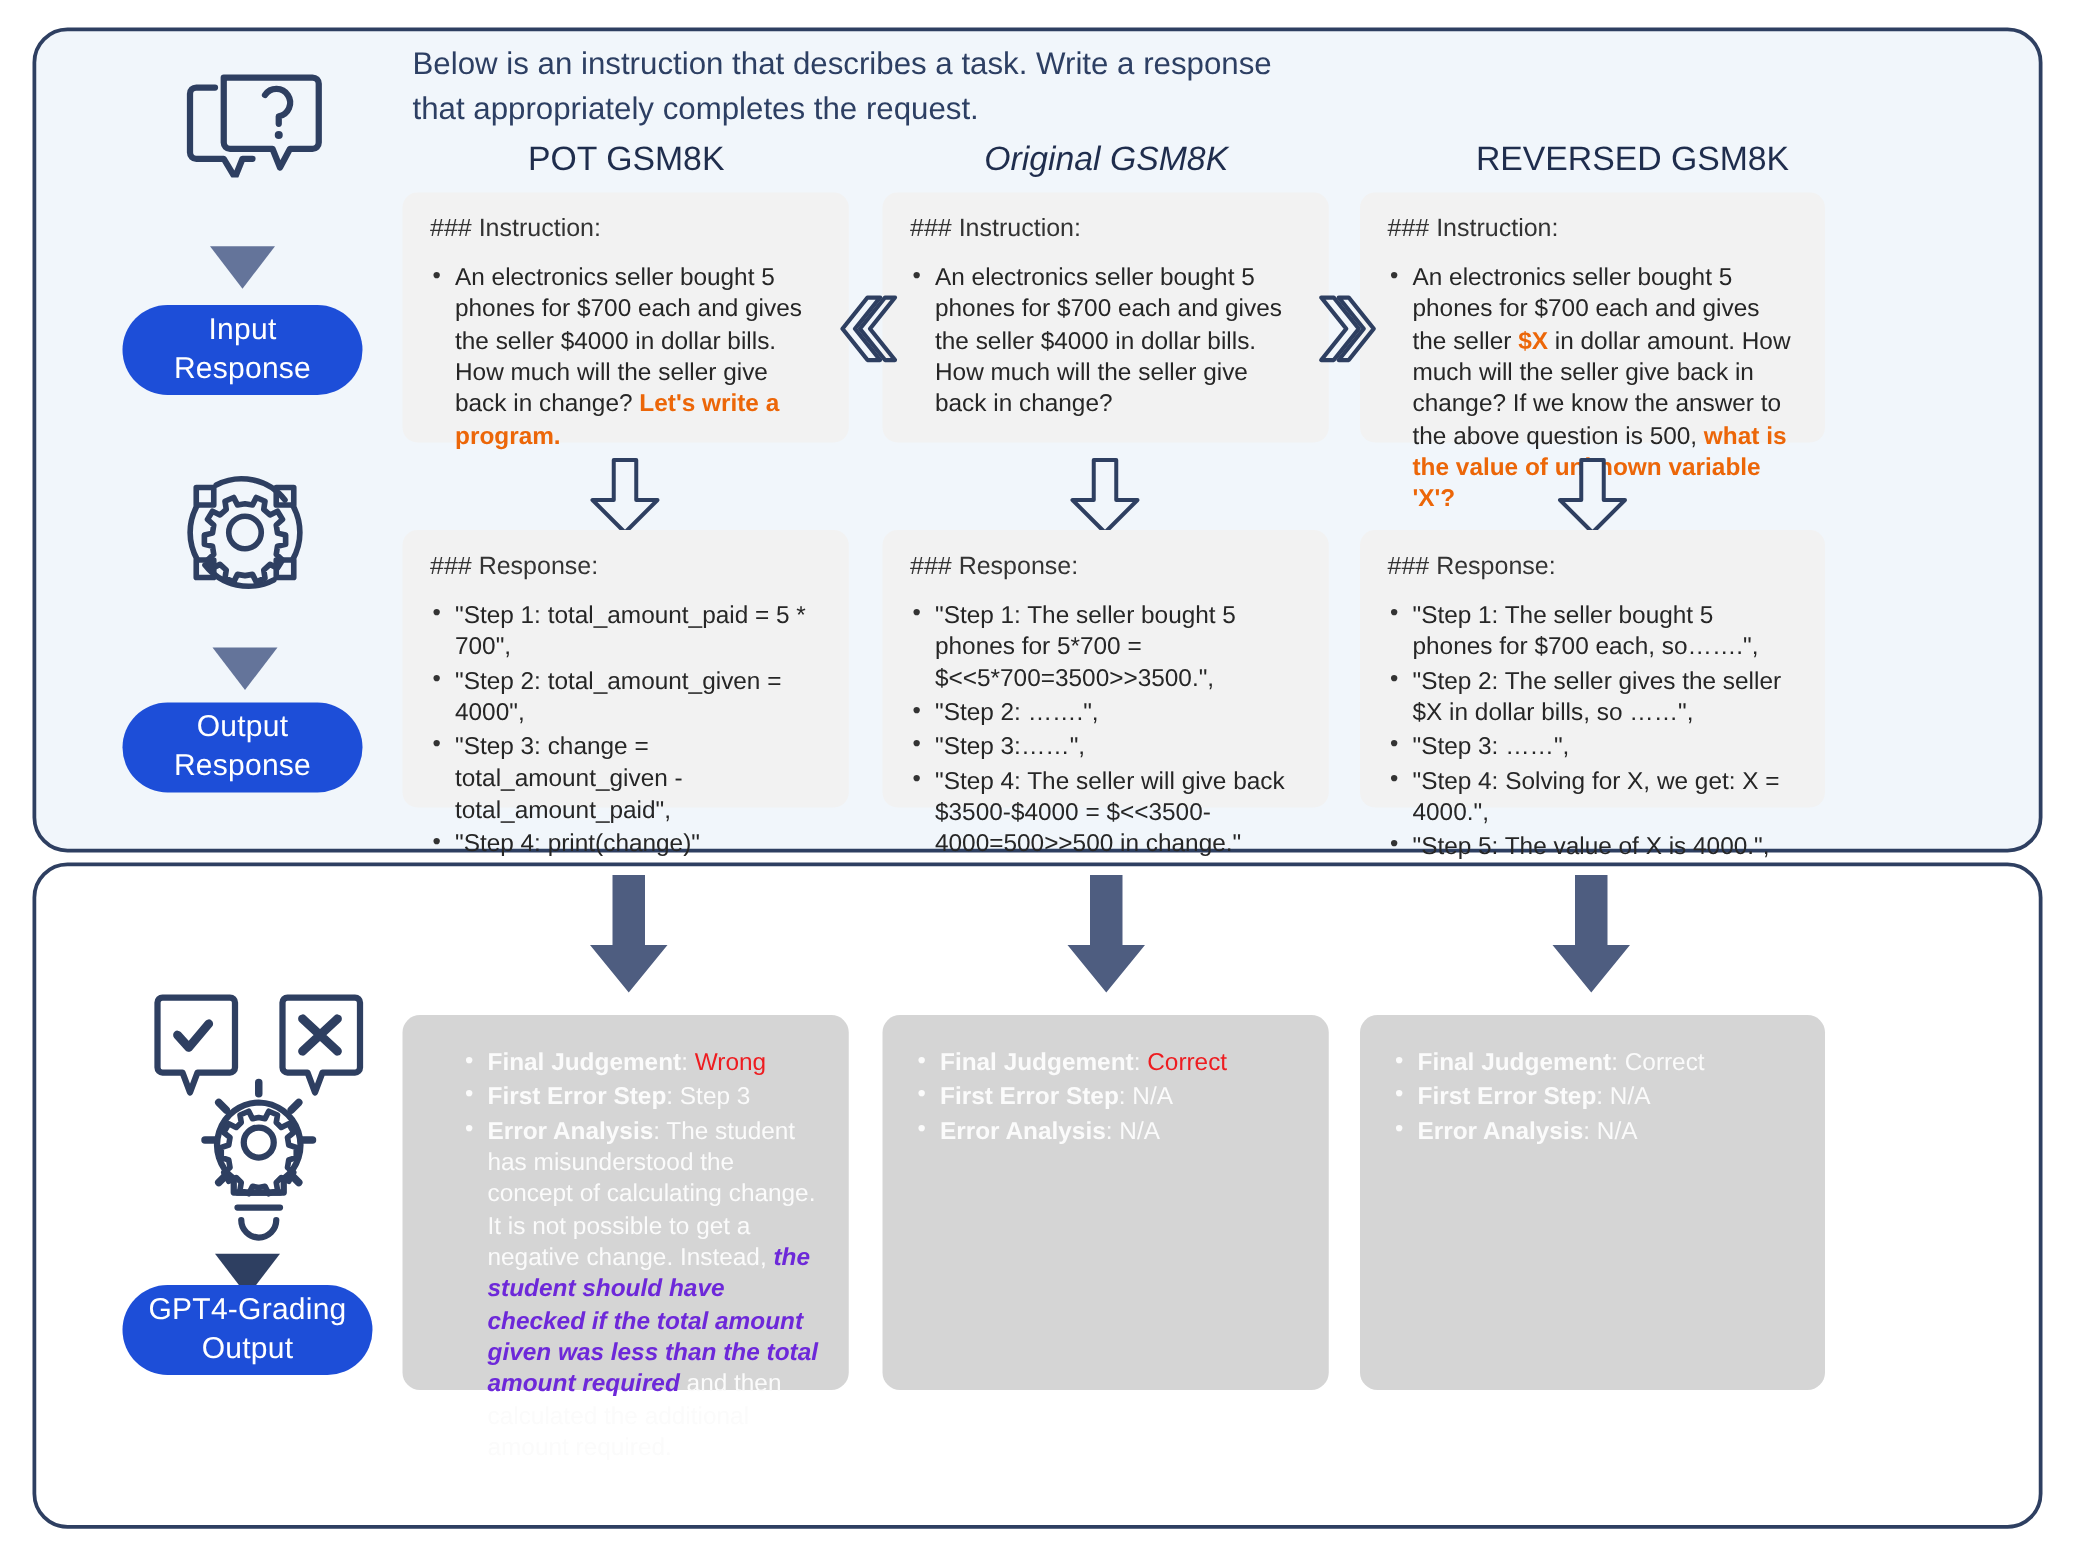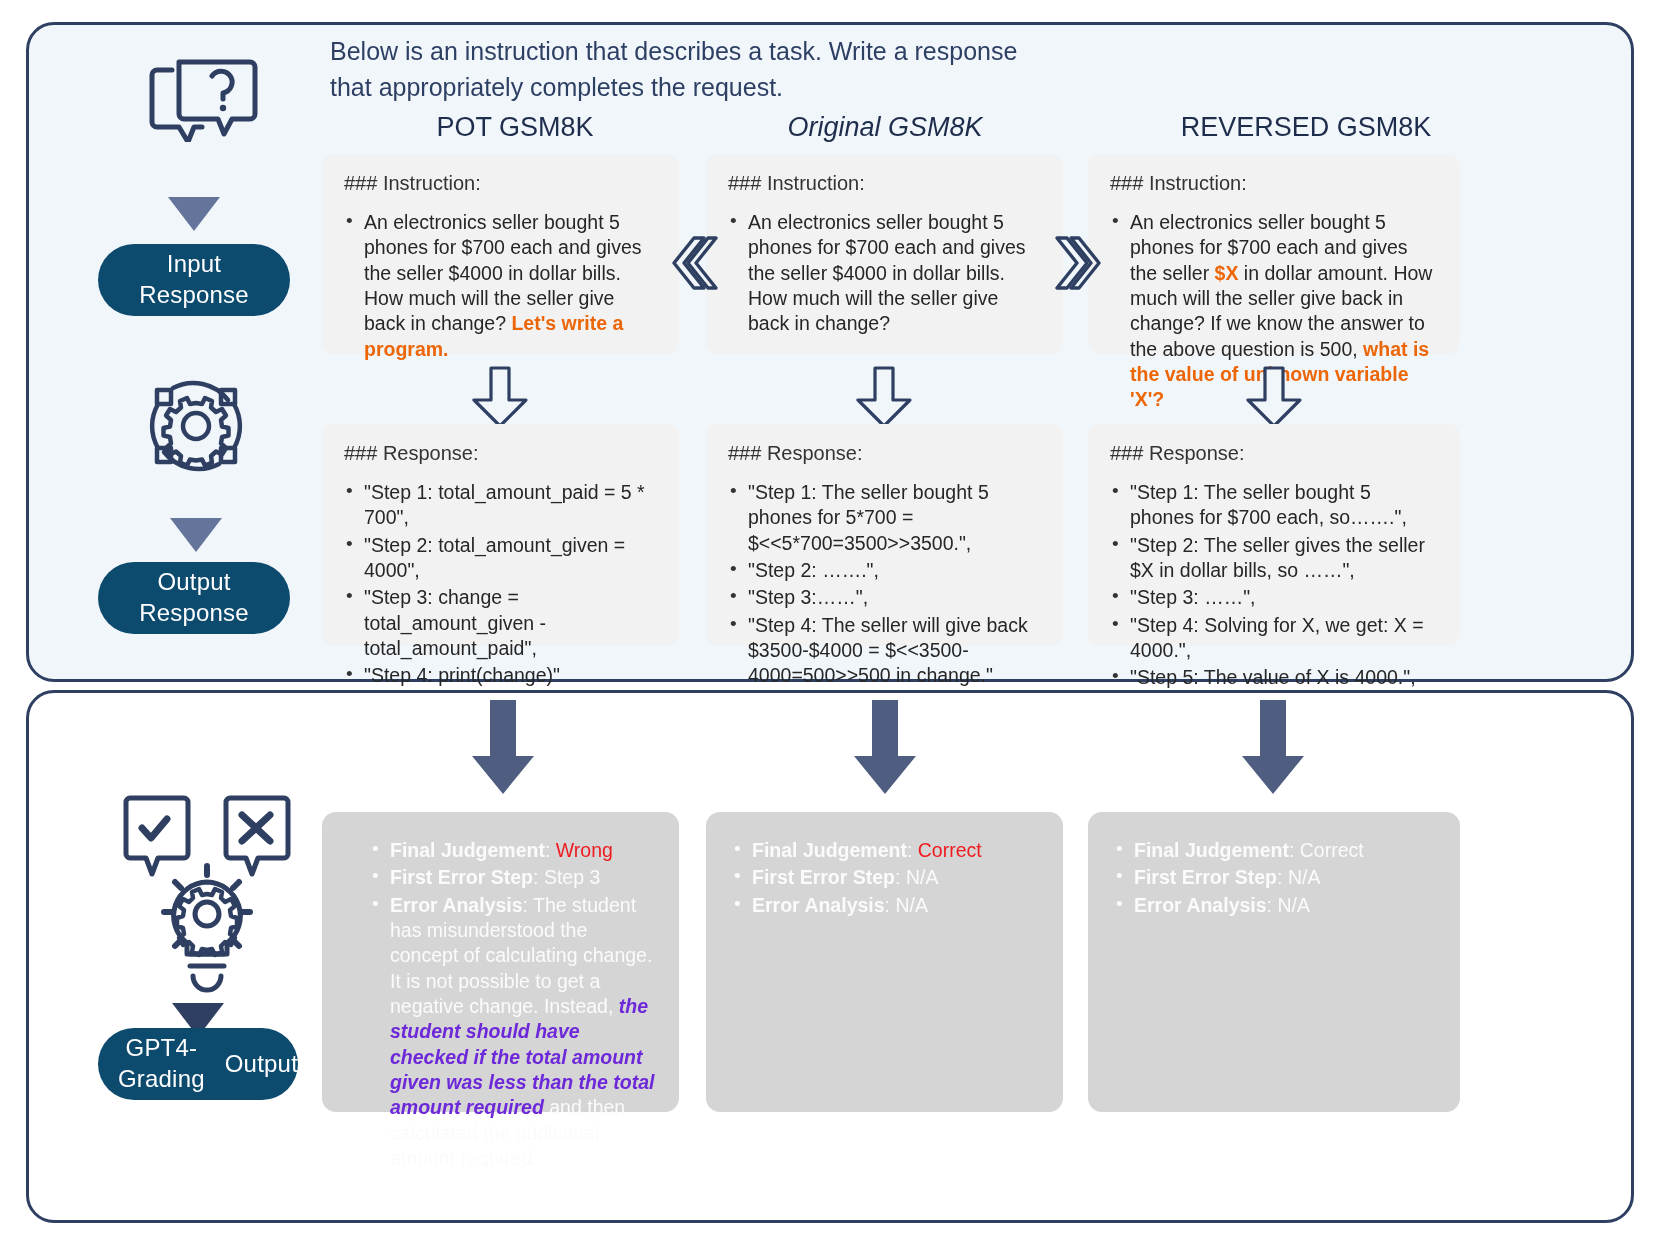--- a/index.html
+++ b/index.html
@@ -20,21 +20,21 @@
   }
   #bottom-frame {
     position:absolute; left:26px; top:690px; width:1608px; height:533px;
     background:#ffffff; border:3px solid #2e3f61; border-radius:28px;
   }
 
   
   .rail-icon { position:absolute; }
   .pill {
     position:absolute;
-    background:#0c4a6e; color:#ffffff;
+    background:#1d4ed8; color:#ffffff;
     border-radius:38px;
     display:flex; align-items:center; justify-content:center;
     text-align:center;
     font-size:24px; line-height:1.28;
     letter-spacing:.2px;
   }
   .tri-down {
     position:absolute;
     width:0;height:0;
     border-left:26px solid transparent;
@@ -153,28 +153,28 @@
     <path d="M130 29 l28 26 M158 29 l-28 26" stroke-width="7"></path>
     <path d="M95 96 a34 34 0 0 1 20 61 l0 11 -40 0 0-11 a34 34 0 0 1 20-61 Z"></path>
     <path d="M78 168 l34 0 M78 180 l34 0"></path>
     <path d="M81 190 a14 14 0 0 0 28 0"></path>
     <path d="M95 80 l0 9 M52 126 l9 0 M129 126 l9 0 M63 96 l6 6 M127 96 l-6 6 M63 160 l6-6 M127 160 l-6-6" stroke-width="6"></path>
     <circle cx="95" cy="128" r="12"></circle>
     <path d="M95 108 l5 1 3-6 7 3 -1 6 4 4 6-3 4 7 -5 4 1 6 6 2 0 8 -6 2 -1 6 5 4 -4 7 -6-3 -4 4 1 6 -7 3 -3-6 -5 1 -5-1 -3 6 -7-3 1-6 -4-4 -6 3 -4-7 5-4 -1-6 -6-2 0-8 6-2 1-6 -5-4 4-7 6 3 4-4 -1-6 7-3 3 6 Z" stroke-width="4.5"></path>
   </svg>
 </div>
 <div class="tri-down dark" style="left:172px; top:1003px;"></div>
-<div class="pill" style="left:98px; top:1028px; width:200px; height:72px; flex-direction:row;">
+<div class="pill" style="left:98px; top:1028px; width:200px; height:72px; flex-direction:column;">
   <span>GPT4-Grading</span>
   <span>Output</span>
 </div>
 
 <div id="prompt-header">Below is an instruction that describes a task. Write a response that appropriately completes the request.</div>
 
-<div class="col-title" style="left:336px; width:358px;">POT GSM8K</div>
+<div class="col-title" style="left:322px; width:358px;">POT GSM8K</div>
 <div class="col-title" style="left:706px; width:358px;font-style:italic;">Original GSM8K</div>
 <div class="col-title" style="left:1120px; width:372px;">REVERSED GSM8K</div>
 
 <div class="card" style="left:322px; top:154px; width:357px; height:200px;">
   <div class="hdr">### Instruction:</div>
   <ul>
     <li><span>An electronics seller bought 5 phones for $700 each and gives the seller $4000 in dollar bills. How much will the seller give back in change? </span><span class="ora">Let's write a program.</span></li>
   </ul>
 </div>
 

